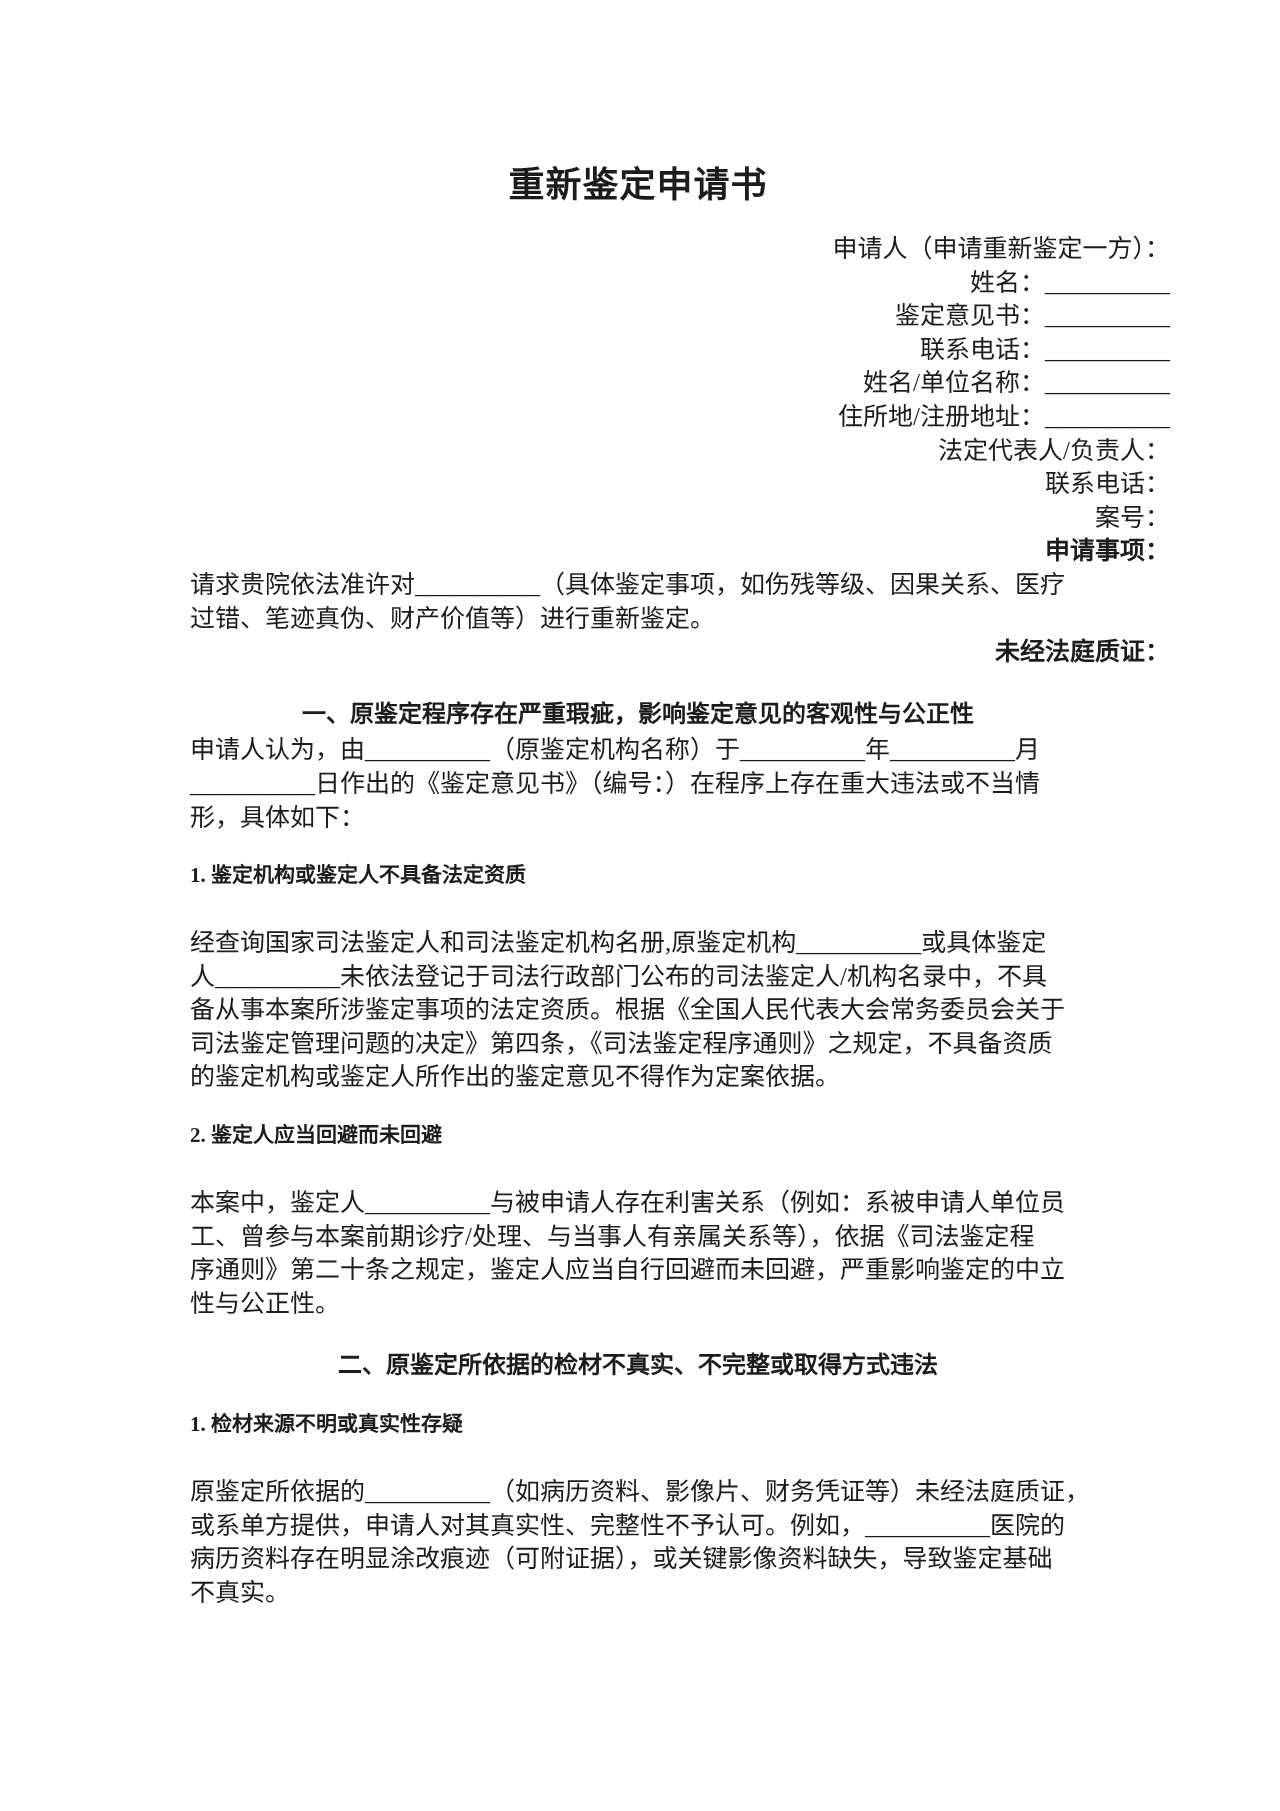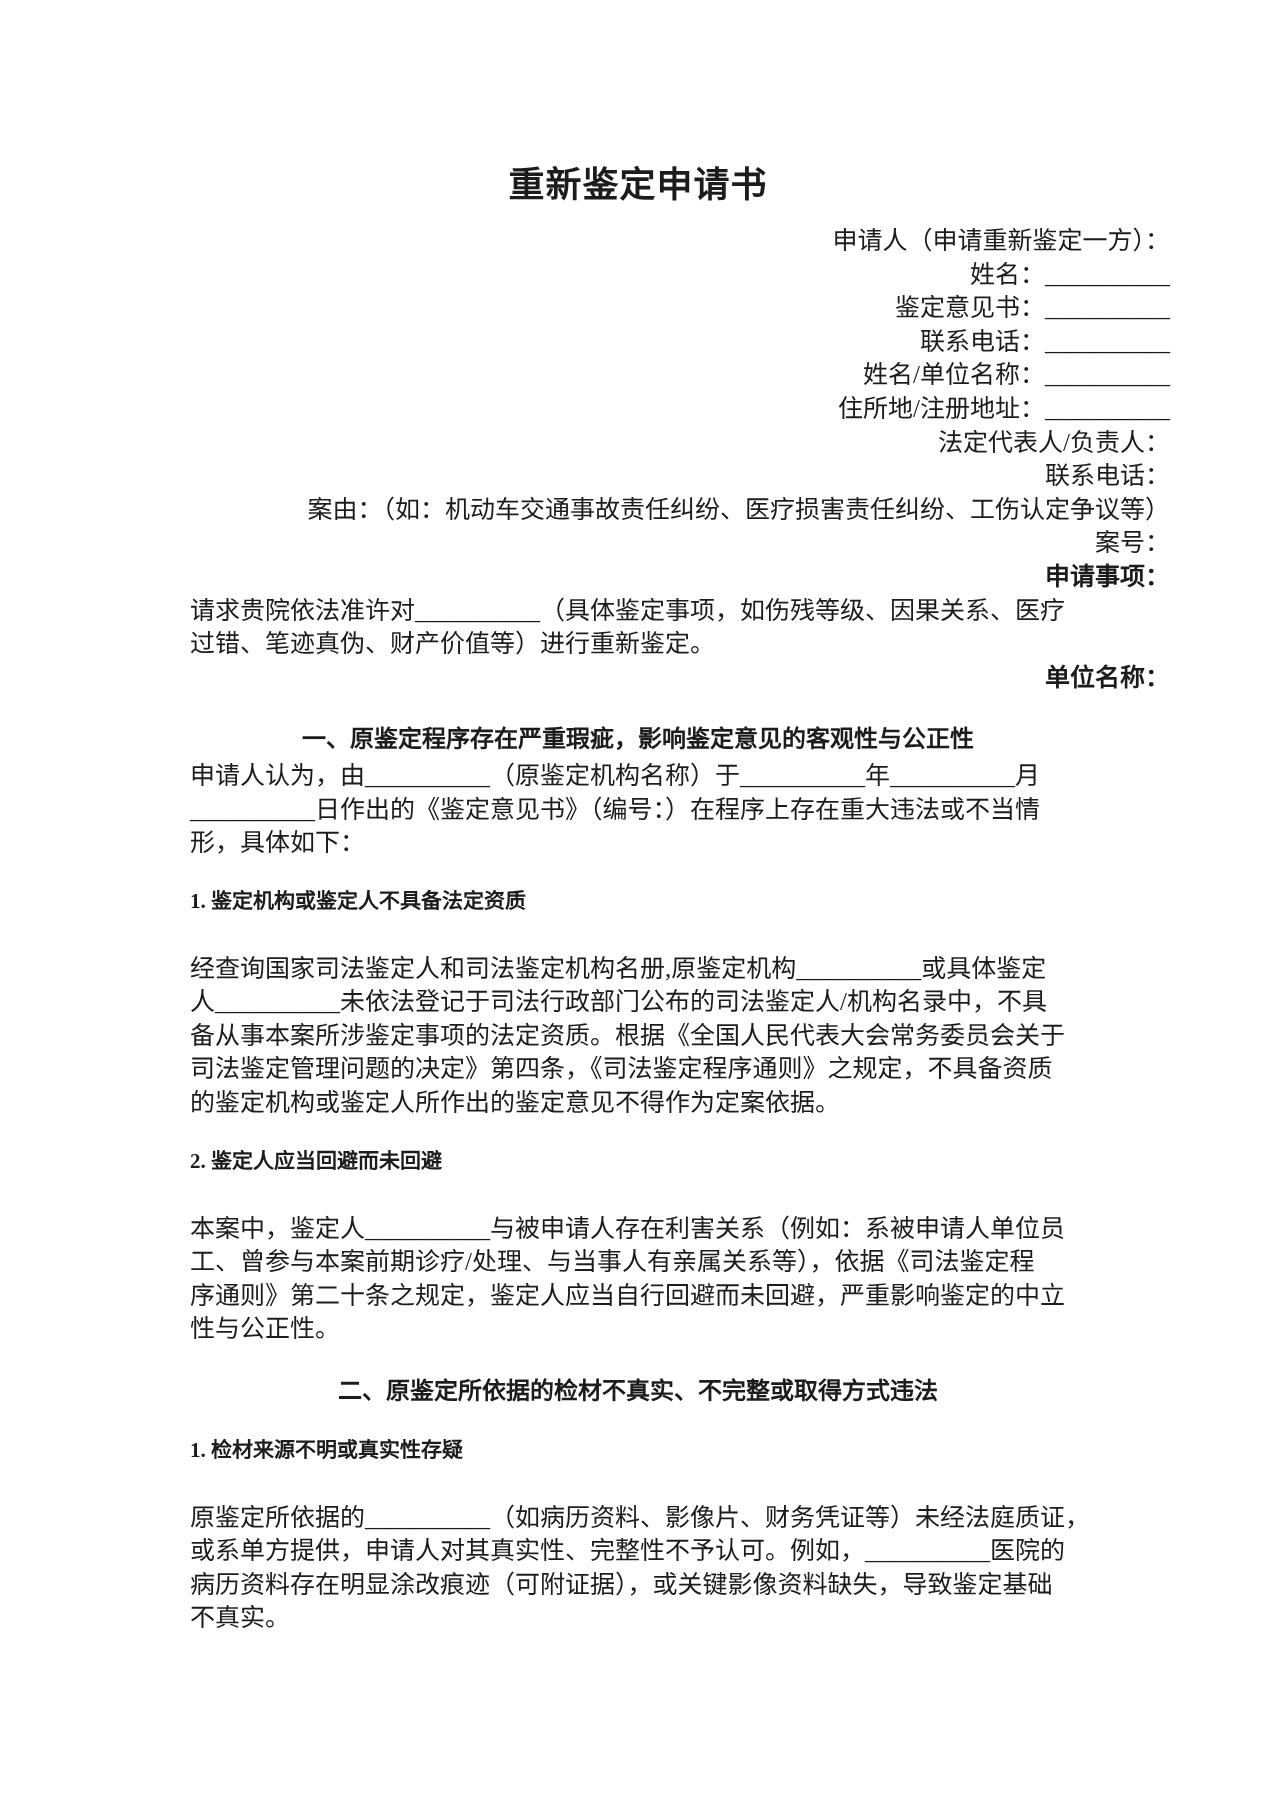--- a/index.html
+++ b/index.html
@@ -16,21 +16,21 @@
     font-family: "Liberation Serif", "DejaVu Serif", serif;
     color: #1c1c1c;
   }
   .doc {
     padding: 162px 0 0 190px;
     width: 980px;
     box-sizing: content-box;
   }
   .title {
     width: 896px;
-    margin: 0 0 16px 0;
+    margin: 0 0 24px 0;
     font-size: 36px;
     font-weight: bold;
     line-height: 46px;
     text-align: center;
     letter-spacing: 1px;
   }
   .line {
     font-size: 25px;
     line-height: 33.6px;
     white-space: pre-line;
@@ -73,28 +73,27 @@
 
     <div class="intro">
       <div class="line">申请人（申请重新鉴定一方）：</div>
       <div class="line">姓名：__________</div>
       <div class="line">鉴定意见书：__________</div>
       <div class="line">联系电话：__________</div>
       <div class="line">姓名/单位名称：__________</div>
       <div class="line">住所地/注册地址：__________</div>
       <div class="line">法定代表人/负责人：</div>
       <div class="line">联系电话：</div>
-      <div class="line">案由：（如：机动车交通事故责任纠纷、医疗损害责任纠纷、工伤认定争议等）</div>
       <div class="line">案号：</div>
     </div>
 
     <div class="line bold">申请事项：</div>
     <p class="para">请求贵院依法准许对__________（具体鉴定事项，如伤残等级、因果关系、医疗
 过错、笔迹真伪、财产价值等）进行重新鉴定。</p>
-    <div class="line bold">单位名称：</div>
+    <div class="line bold">未经法庭质证：</div>
 
     <h2 class="sec">一、原鉴定程序存在严重瑕疵，影响鉴定意见的客观性与公正性</h2>
     <p class="para">申请人认为，由__________（原鉴定机构名称）于__________年__________月
 __________日作出的《鉴定意见书》（编号：）在程序上存在重大违法或不当情
 形，具体如下：</p>
 
     <h3 class="sub">1. 鉴定机构或鉴定人不具备法定资质</h3>
     <p class="para gap">经查询国家司法鉴定人和司法鉴定机构名册,原鉴定机构__________或具体鉴定
 人__________未依法登记于司法行政部门公布的司法鉴定人/机构名录中，不具
 备从事本案所涉鉴定事项的法定资质。根据《全国人民代表大会常务委员会关于

